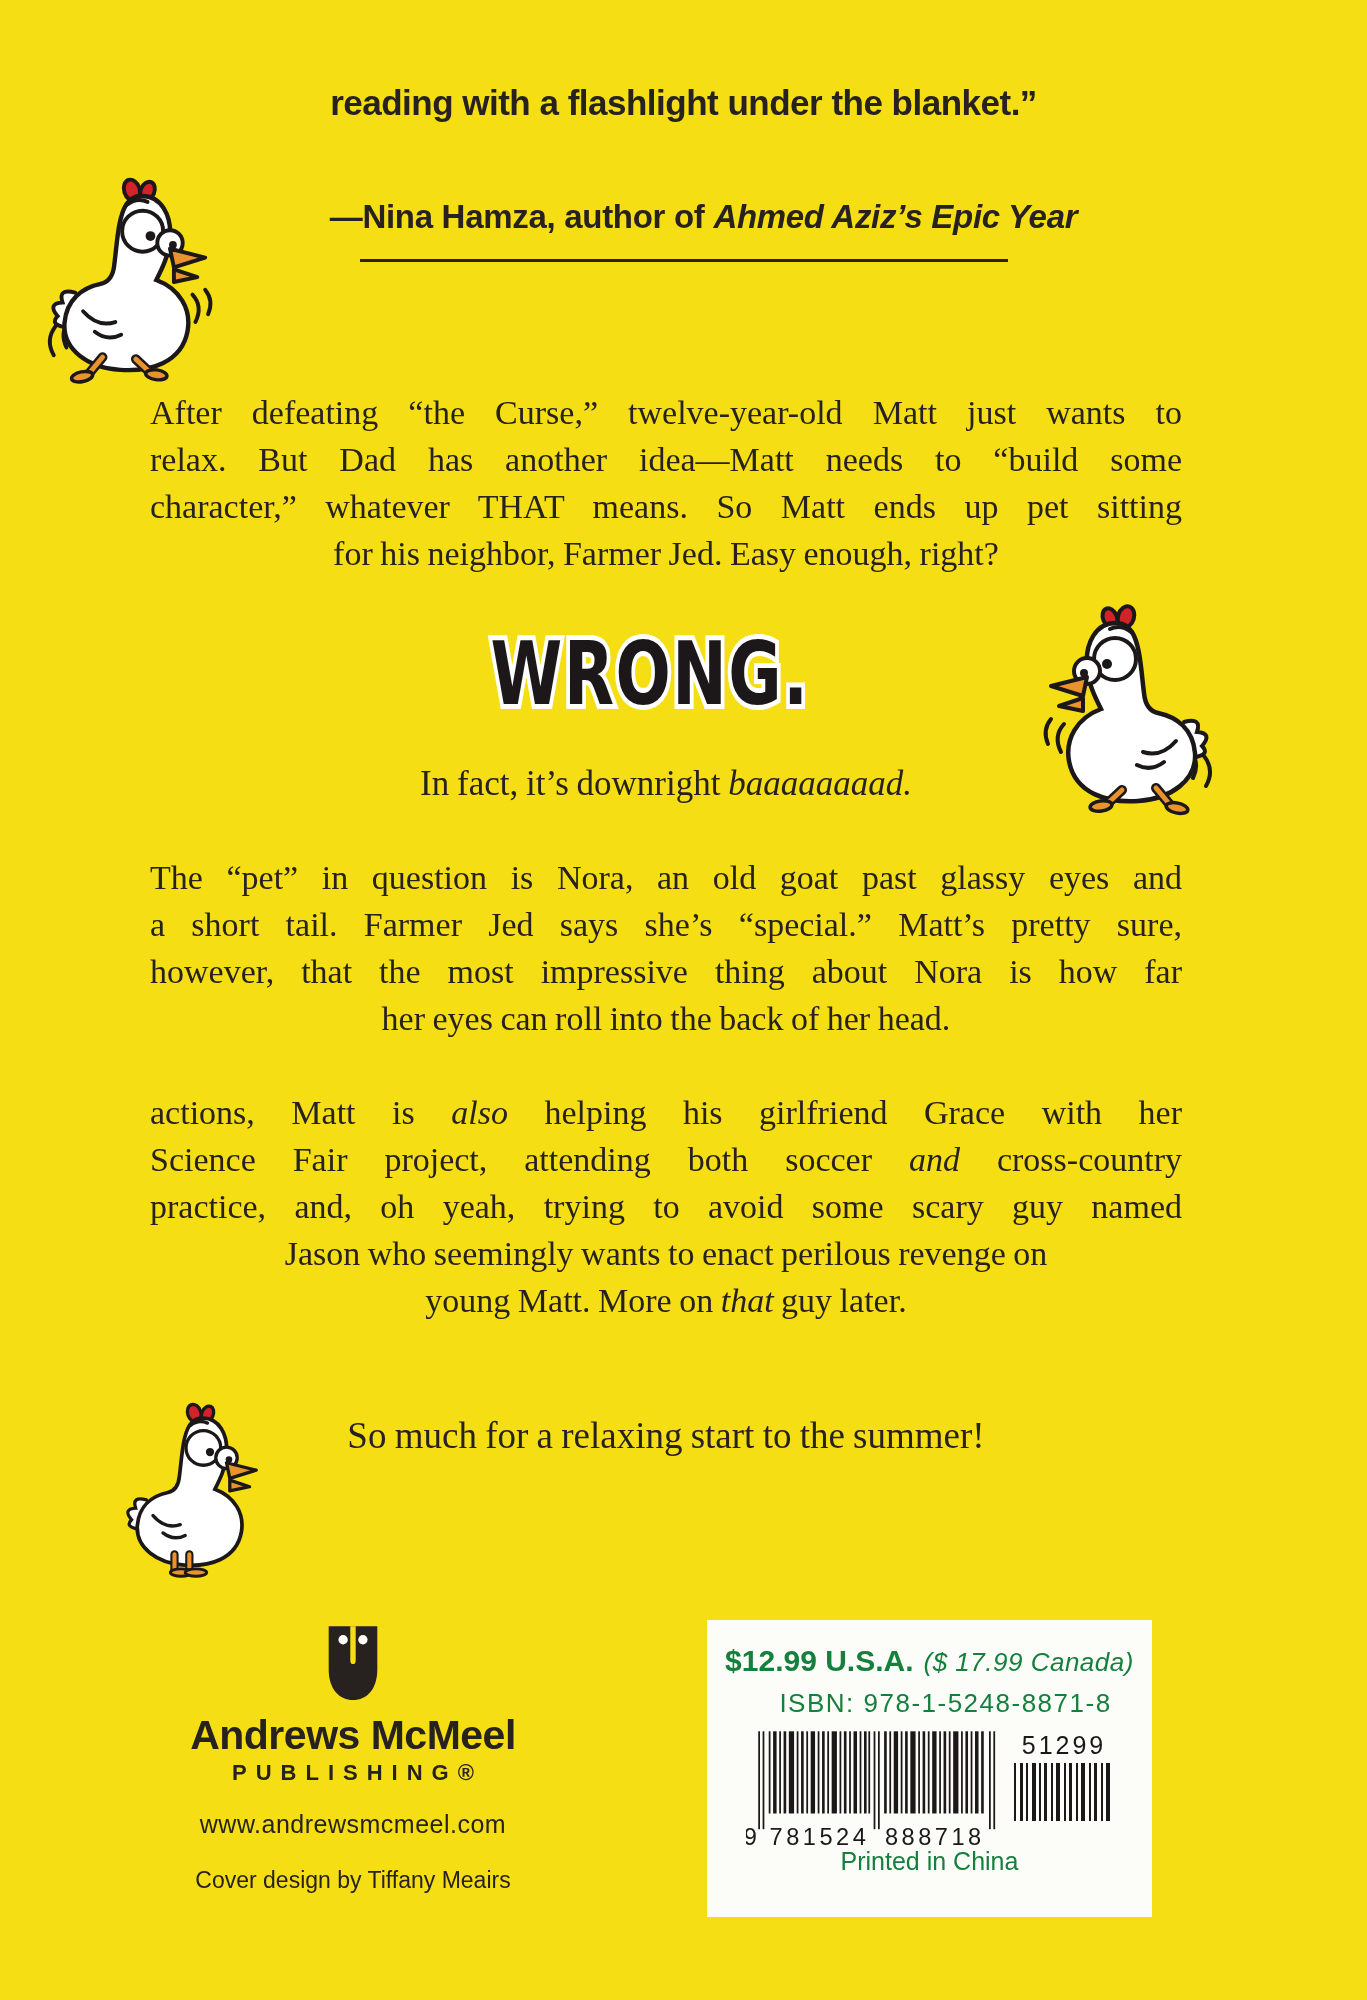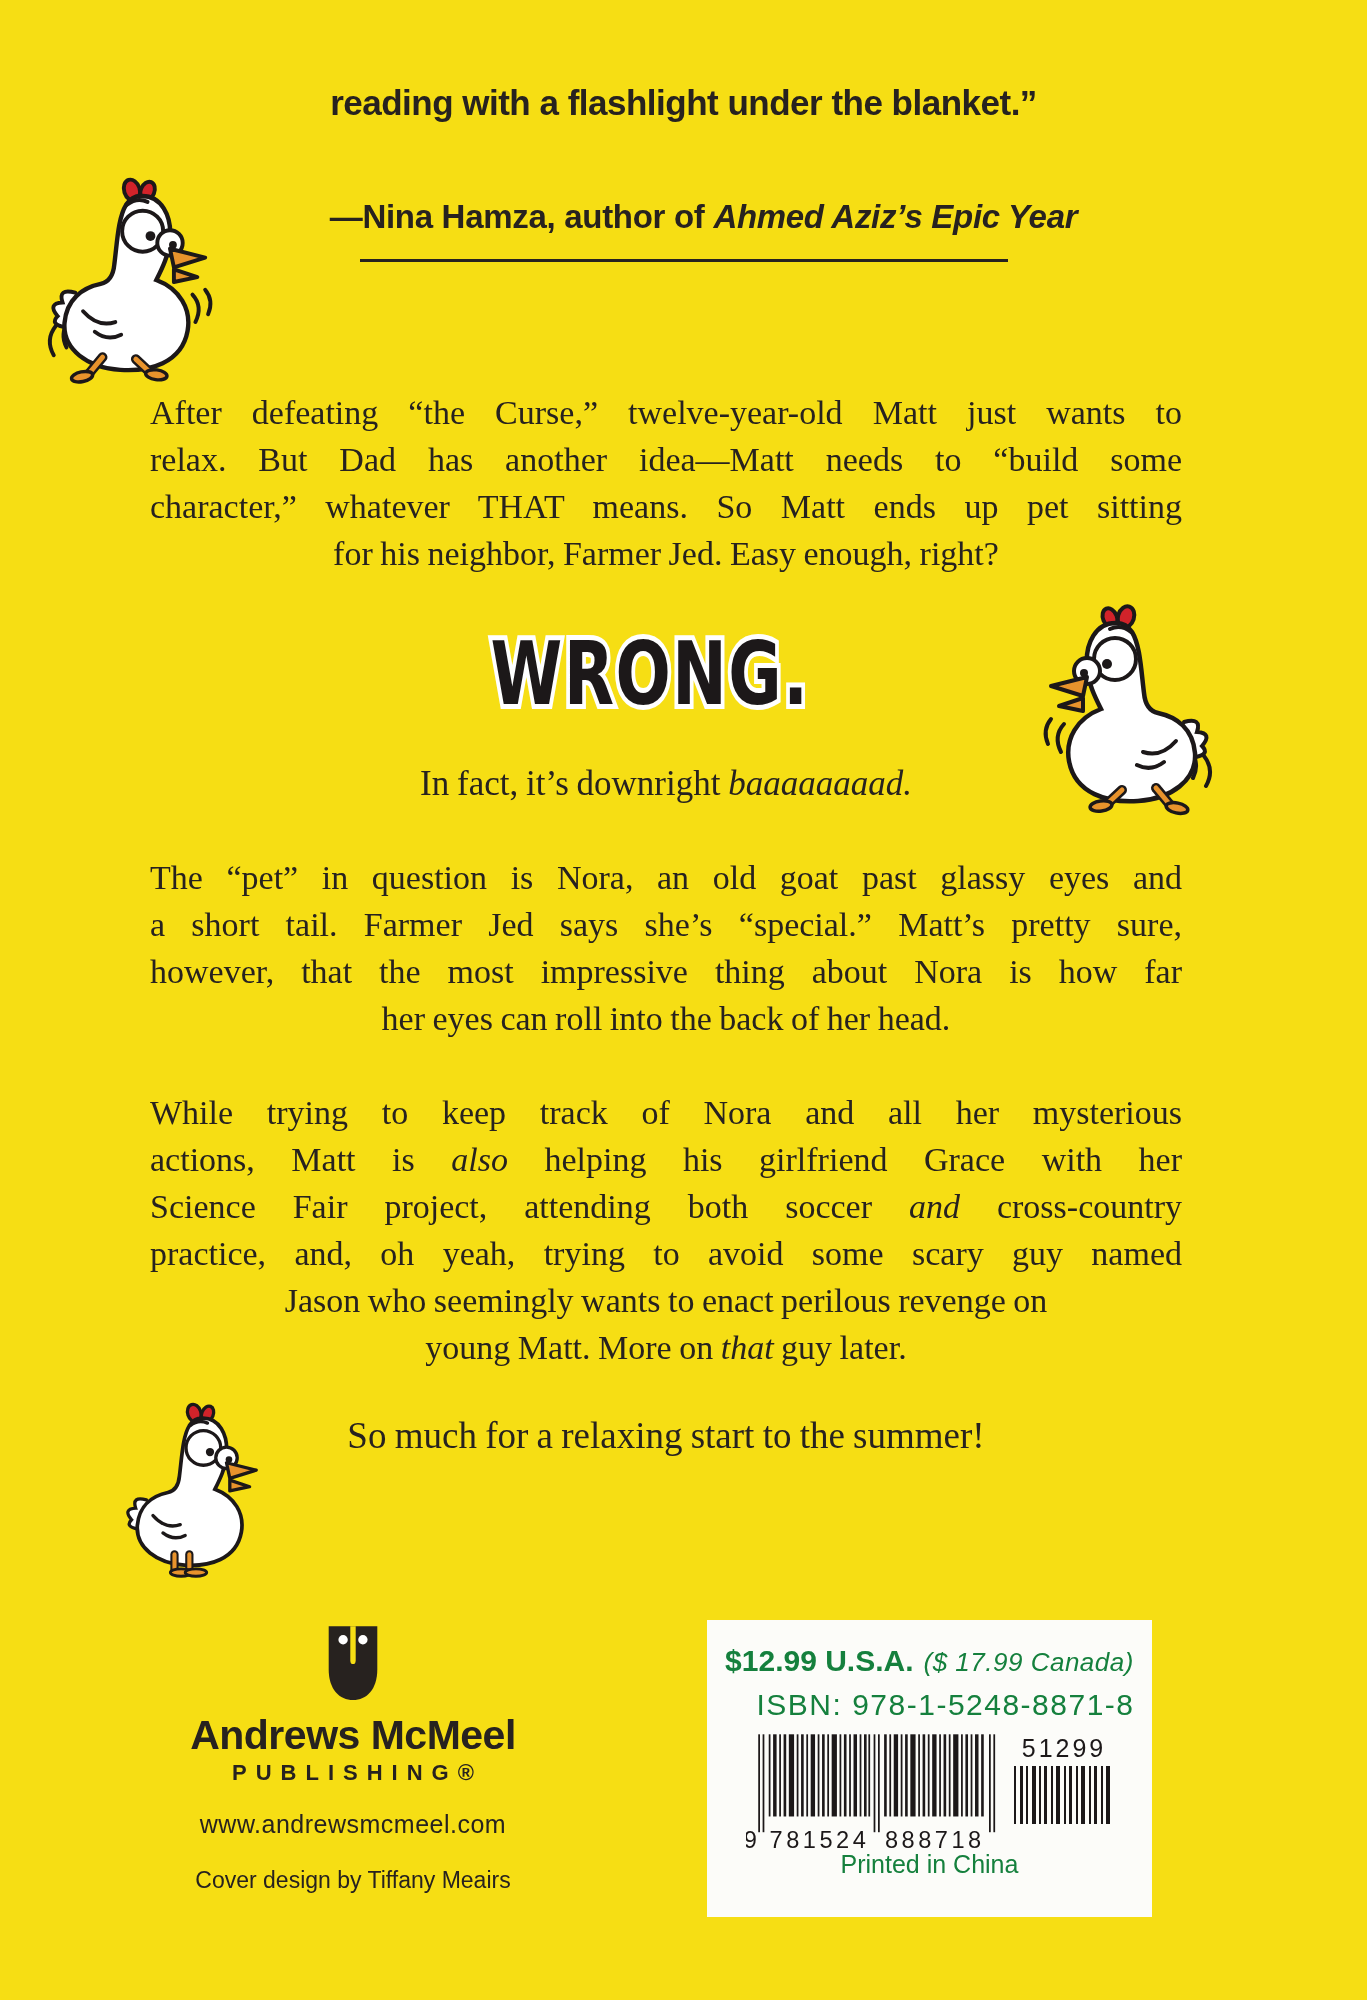--- a/index.html
+++ b/index.html
@@ -82,21 +82,21 @@
 
   
   .price-box{
     position:absolute;left:707px;top:1620px;width:445px;height:297px;
     background:#FCFCF9;
     font-family:"Liberation Sans",sans-serif;color:#15803d;
     text-align:center;
   }
   .price-line{margin-top:24px;font-size:30px;font-weight:bold;white-space:nowrap;}
   .price-note{font-size:26px;font-weight:normal;font-style:italic;margin-left:10px;letter-spacing:0.5px;}
-  .isbn{font-size:30px;margin-top:10px;letter-spacing:1.5px;margin-left:32px;}
+  .isbn{font-size:26px;margin-top:10px;letter-spacing:1.5px;margin-left:32px;}
   .barcode-row{display:flex;justify-content:center;align-items:flex-start;gap:18px;margin-top:12px;}
   .ean-main{width:250px;height:116px;}
   .ean-supp{width:100px;height:94px;margin-top:2px;}
   .bar{fill:#1c1819;}
   .bctext{font-family:"Liberation Sans",sans-serif;fill:#1c1819;}
   .printed{font-size:25px;margin-top:0px;}
 </style>
 </head>
 <body>
 
@@ -176,21 +176,20 @@
   <div class="para fact">
       <div class="jline cline"><span>In fact, it’s downright </span><em>baaaaaaaad.</em></div>
     </div>
   <div id="p2" class="para">
       <div class="jline"><span>The “pet” in question is Nora, an old goat past glassy eyes and</span></div>
       <div class="jline"><span>a short tail. Farmer Jed says she’s “special.” Matt’s pretty sure,</span></div>
       <div class="jline"><span>however, that the most impressive thing about Nora is how far</span></div>
       <div class="jline cline"><span>her eyes can roll into the back of her head.</span></div>
     </div>
   <div id="p3" class="para">
-      <div class="jline"><span>While trying to keep track of Nora and all her mysterious</span></div>
       <div class="jline"><span>actions, Matt is </span><em>also</em><span> helping his girlfriend Grace with her</span></div>
       <div class="jline"><span>Science Fair project, attending both soccer </span><em>and</em><span> cross-country</span></div>
       <div class="jline"><span>practice, and, oh yeah, trying to avoid some scary guy named</span></div>
       <div class="jline cline"><span>Jason who seemingly wants to enact perilous revenge on</span></div>
       <div class="jline cline"><span>young Matt. More on </span><em>that</em><span> guy later.</span></div>
     </div>
   <div class="para closing">
       <div class="jline cline"><span>So much for a relaxing start to the summer!</span></div>
     </div>
 

